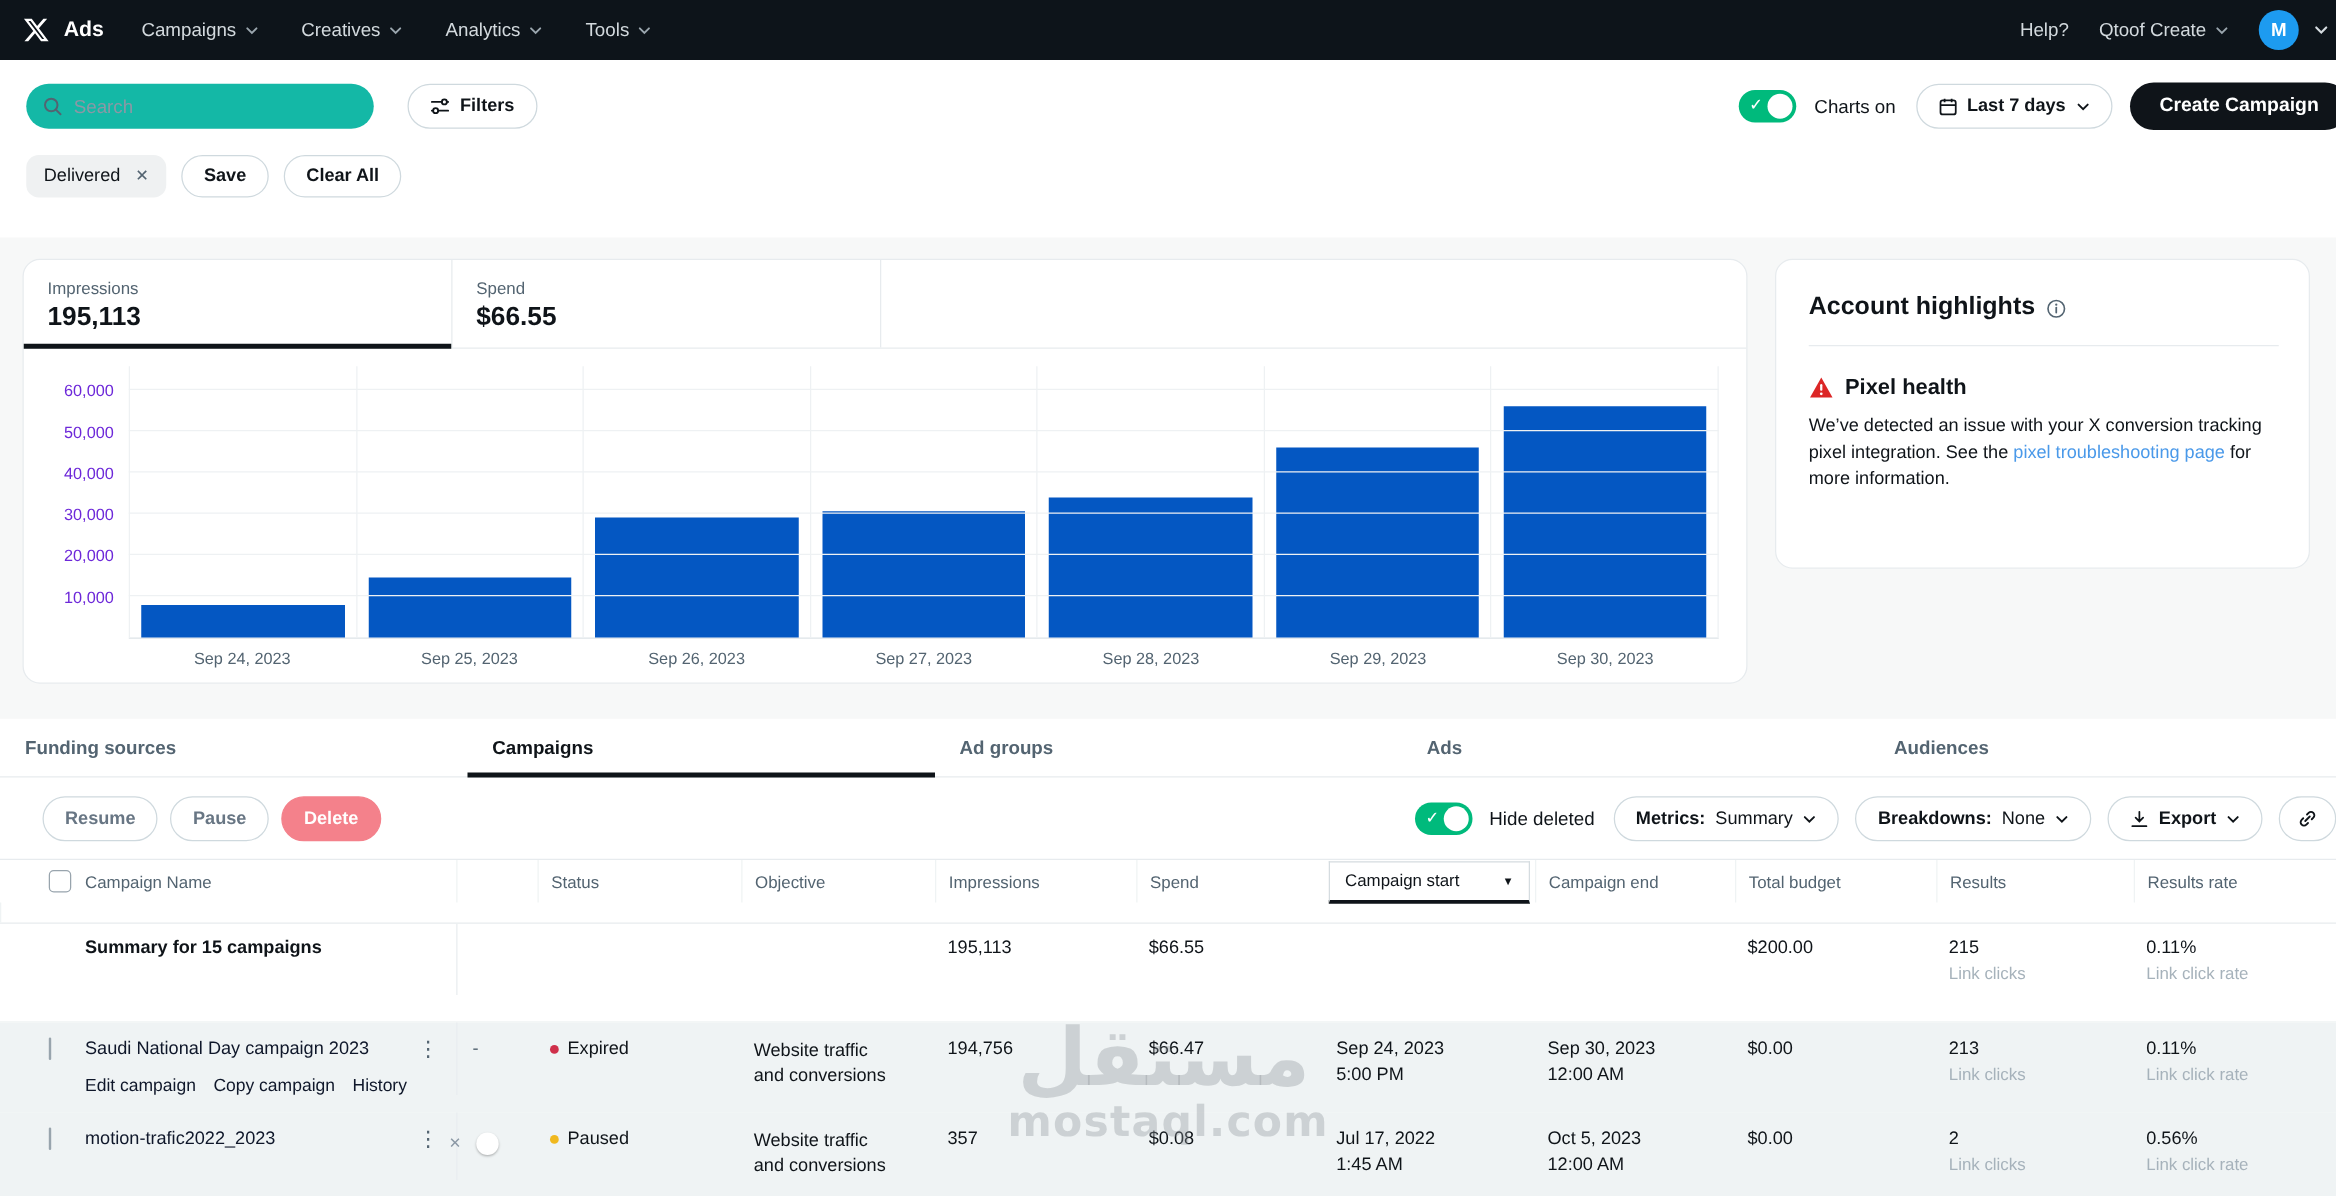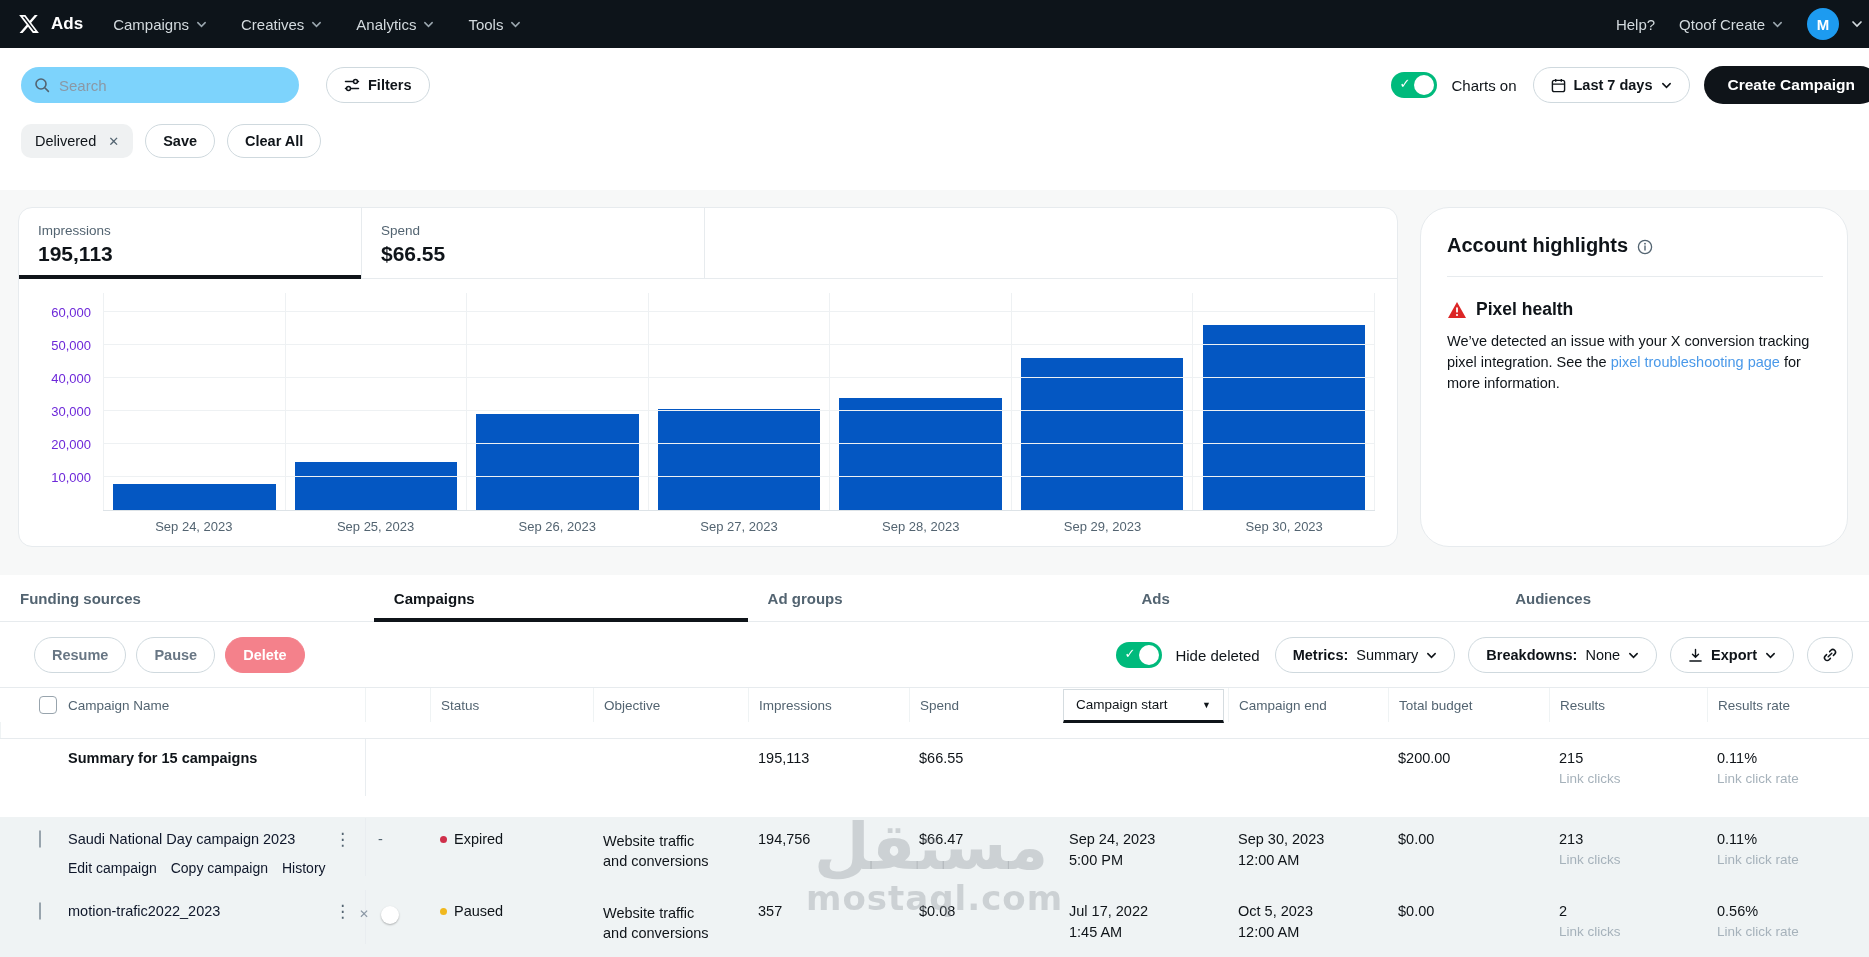--- a/index.html
+++ b/index.html
@@ -16,21 +16,21 @@
   .nav-item svg { color:#9aa6ae; }
   .nav-right { margin-left:auto; display:flex; align-items:center; gap:24px; color:#d3dade; font-size:15px; }
   .avatar { width:32px; height:32px; border-radius:50%; background:#1d9bf0; color:#fff; font-size:15px;
     font-weight:600; display:flex; align-items:center; justify-content:center; }
   .nav-right .edge-chev { margin:0 -4px 0 -12px; color:#d3dade; }
 
   
   .toolbar { display:flex; align-items:center; padding:18px 0 0 21px; }
   .search { position:relative; width:278px; height:36px; }
   .search svg { position:absolute; left:13px; top:10px; color:#536471; }
-  .search input { width:100%; height:100%; border:none; outline:none; background:#7dd3fc; border-radius:999px;
+  .search input { width:100%; height:100%; border:none; outline:none; background:#14b8a6; border-radius:999px;
     padding:0 14px 0 38px; font-size:15px; font-family:inherit; color:#0f1419; }
   .search input::placeholder { color:#8b98a5; }
   .pill { display:inline-flex; align-items:center; gap:8px; height:36px; padding:0 17px; background:#fff;
     border:1px solid #cfd9de; border-radius:999px; font-size:14.5px; font-weight:700; color:#0f1419;
     font-family:inherit; cursor:pointer; white-space:nowrap; }
   .filters-btn { margin-left:27px; }
   .toolbar-right { margin-left:auto; display:flex; align-items:center; gap:14px; }
   .switch { width:46px; height:26px; border-radius:999px; background:#00ba7c; position:relative; flex:0 0 auto; cursor:pointer; }
   .switch .knob { position:absolute; top:3px; right:3px; width:20px; height:20px; border-radius:50%; background:#fff; }
   .switch .tick { position:absolute; left:8px; top:4px; color:#fff; font-size:13px; font-weight:700; }
@@ -60,39 +60,39 @@
     display:flex; align-items:flex-end; }
   .gridline { position:absolute; left:0; right:0; height:1px; background:#eef1f3; }
   .bar-group { flex:1; height:100%; display:flex; align-items:flex-end; justify-content:center;
     border-left:1px solid #eef1f3; }
   .bar-group:last-child { border-right:1px solid #eef1f3; }
   .bar { width:90%; background:#0457c2; }
   .ytick { position:absolute; width:70px; text-align:right; font-size:13px; color:#6d28d9; left:2px; }
   .x-labels { position:absolute; left:84px; right:22px; top:240px; display:flex; }
   .x-labels div { flex:1; text-align:center; font-size:13px; color:#536471; }
 
-  .account-card { flex:1; height:340px; padding:26px 24px 0 26px;border-radius:29px; }
+  .account-card { flex:1; height:248px; padding:26px 24px 0 26px; }
   .ac-title { display:flex; align-items:center; gap:9px; }
   .ac-title h2 { font-size:20px; font-weight:800; }
   .ac-title svg { color:#536471; margin-top:2px; }
   .ac-divider { border:none; border-top:1px solid #e7ebee; margin:19px 0 22px; }
   .ph-title { display:flex; align-items:center; gap:9px; }
   .ph-title h3 { font-size:17.5px; font-weight:800; }
   .ac-body { margin-top:11px; font-size:14.5px; line-height:1.45; color:#0f1419; max-width:390px; }
   .ac-body a { color:#4a99e9; text-decoration:none; cursor:pointer; }
 
   
   .section-tabs { display:flex; height:47px; border-bottom:1px solid #e7ebee; }
   .stab { flex:1; display:flex; align-items:center; padding-left:20px; font-size:15px; font-weight:700;
     color:#536471; position:relative; cursor:pointer; }
   .stab.active { color:#0f1419; }
   .stab.active::after { content:''; position:absolute; left:0; right:0; bottom:-1px; height:4px; background:#0f1419; }
 
   
-  .table-toolbar { display:flex; align-items:center; padding:15px 16px 14px 34px; }
+  .table-toolbar { display:flex; align-items:center; padding:15px 0 14px 34px; }
   .tt-left { display:flex; gap:10px; }
   .ghost { color:#687684; }
   .danger { background:#f4818b; border-color:#f4818b; color:#fff; }
   .tt-right { margin-left:auto; display:flex; align-items:center; gap:13px; }
   .pill .light { font-weight:400; }
   .icon-pill { width:46px; justify-content:center; padding:0; }
 
   
   .grid-cols { display:grid; grid-template-columns:60px 305px 65px 163px 155px 161px 150px 169px 160px 161px 158px 1fr; }
   .thead { height:52px; align-items:center; border-top:1px solid #e7ebee; border-bottom:1px solid #e7ebee;

